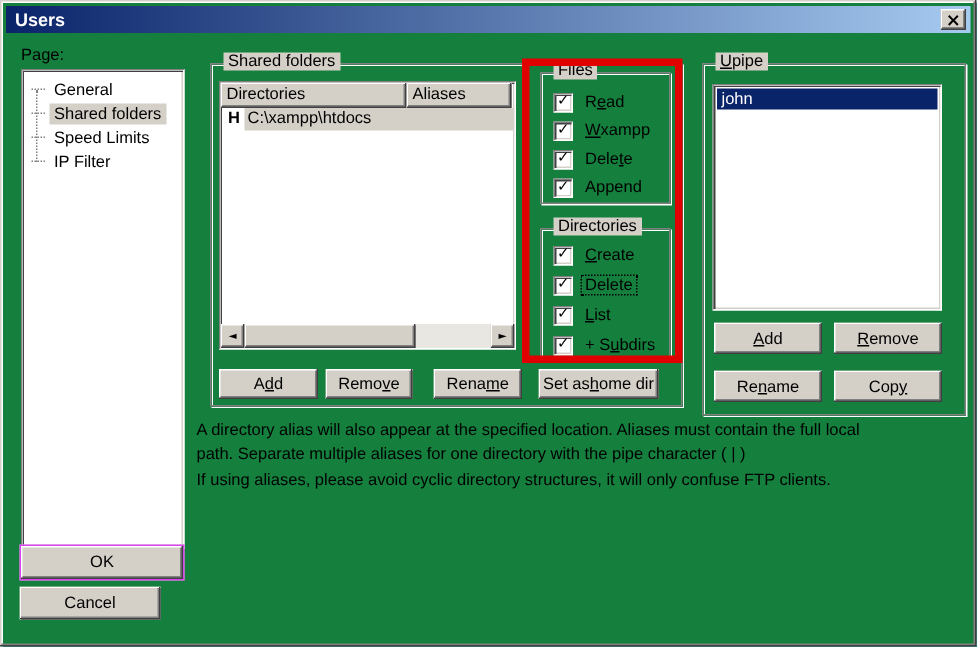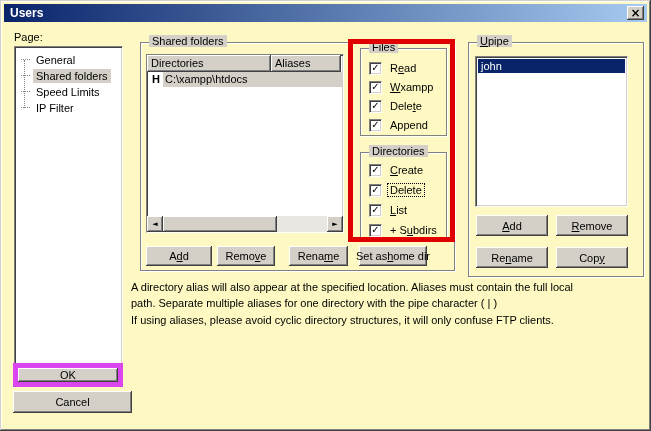--- a/index.html
+++ b/index.html
@@ -1,18 +1,18 @@
 <!DOCTYPE html>
 <html><head>
 <meta charset="utf-8">
 <style>
   html,body{margin:0;padding:0;background:#3a6ea5;}
   *{box-sizing:border-box;}
   .dialog{
-    position:relative;width:651px;height:431px;background:#fef9c3;
+    position:relative;width:651px;height:431px;background:#15803d;
     font-family:"Liberation Sans",sans-serif;font-size:11px;color:#000;
     box-shadow:inset -1px -1px 0 #404040,inset 1px 1px 0 #d4d0c8,
                inset -2px -2px 0 #808080,inset 2px 2px 0 #ffffff;
     overflow:hidden;
   }
   .titlebar{
     position:absolute;left:4px;top:4px;width:643px;height:18px;
     background:linear-gradient(to right,#0a246a,#a6caf0);
     display:flex;align-items:center;padding-left:6px;
   }
@@ -34,21 +34,21 @@
     box-shadow:inset 1px 1px 0 #ffffff,1px 1px 0 #ffffff;
   }
   .group-label{
     position:absolute;top:-8px;left:8px;background:#d4d0c8;padding:0 3px;white-space:nowrap;
   }
   .btn{
     position:absolute;background:#d4d0c8;display:flex;align-items:center;justify-content:center;
     box-shadow:inset -1px -1px 0 #404040,inset 1px 1px 0 #ffffff,inset -2px -2px 0 #808080;
     white-space:nowrap;cursor:default;
   }
-  .btn-default{border:5px solid #d946ef;}
+  .btn-default{border:1px solid #d946ef;}
   .u{text-decoration:underline;}
   
   .tree-item{position:absolute;left:6px;height:15px;display:flex;align-items:center;white-space:nowrap;}
   .tree-stub{width:9px;height:0;border-top:1px dotted #808080;margin-right:3px;}
   .tree-vline{position:absolute;left:9px;top:13px;width:0;height:48px;border-left:1px dotted #808080;}
   .tree-label{padding:1px 3px;}
   .tree-label.sel{background:#d4d0c8;}
   
   .lv-header{position:absolute;top:0;height:17px;background:#d4d0c8;padding:1px 0 0 4px;line-height:14px;
     box-shadow:inset -1px -1px 0 #404040,inset 1px 1px 0 #ffffff,inset -2px -2px 0 #808080;}
@@ -141,21 +141,21 @@
   <div class="btn" style="left:217px;top:246px;width:58px;height:20px;">
     <span>Remo</span>
       <span class="u">v</span>
       <span>e</span>
   </div>
   <div class="btn" style="left:289px;top:246px;width:59px;height:20px;">
     <span>Rena</span>
       <span class="u">m</span>
       <span>e</span>
   </div>
-  <div class="btn" style="left:359px;top:246px;width:68px;height:20px;">
+  <div class="btn" style="left:359px;top:246px;width:80px;height:20px;">
     <span>Set as </span>
       <span class="u">h</span>
       <span>ome dir</span>
   </div>
 
   <div class="group" style="left:360px;top:48px;width:87px;height:88px;">
     <span class="group-label">Files</span>
     <div class="cb-row" style="left:8px;top:12px;">
       <span class="cb">
           <span class="check">✓</span>
@@ -245,17 +245,17 @@
     <div class="note-line">If using aliases, please avoid cyclic directory structures, it will only confuse FTP clients.</div>
   </div>
   <div style="position:absolute;left:131px;top:279px;line-height:16px;">
     <div class="note-line">A directory alias will also appear at the specified location. Aliases must contain the full local</div>
     <div class="note-line">path. Separate multiple aliases for one directory with the pipe character ( | )</div>
   </div>
 
   <div class="btn btn-default" style="left:13px;top:363px;width:110px;height:24px;">
     <span>OK</span>
   </div>
-  <div class="btn" style="left:13px;top:391px;width:119px;height:22px;">
+  <div class="btn" style="left:13px;top:391px;width:94px;height:22px;">
     <span>Cancel</span>
   </div>
 
 </div>
 
 </body></html>

